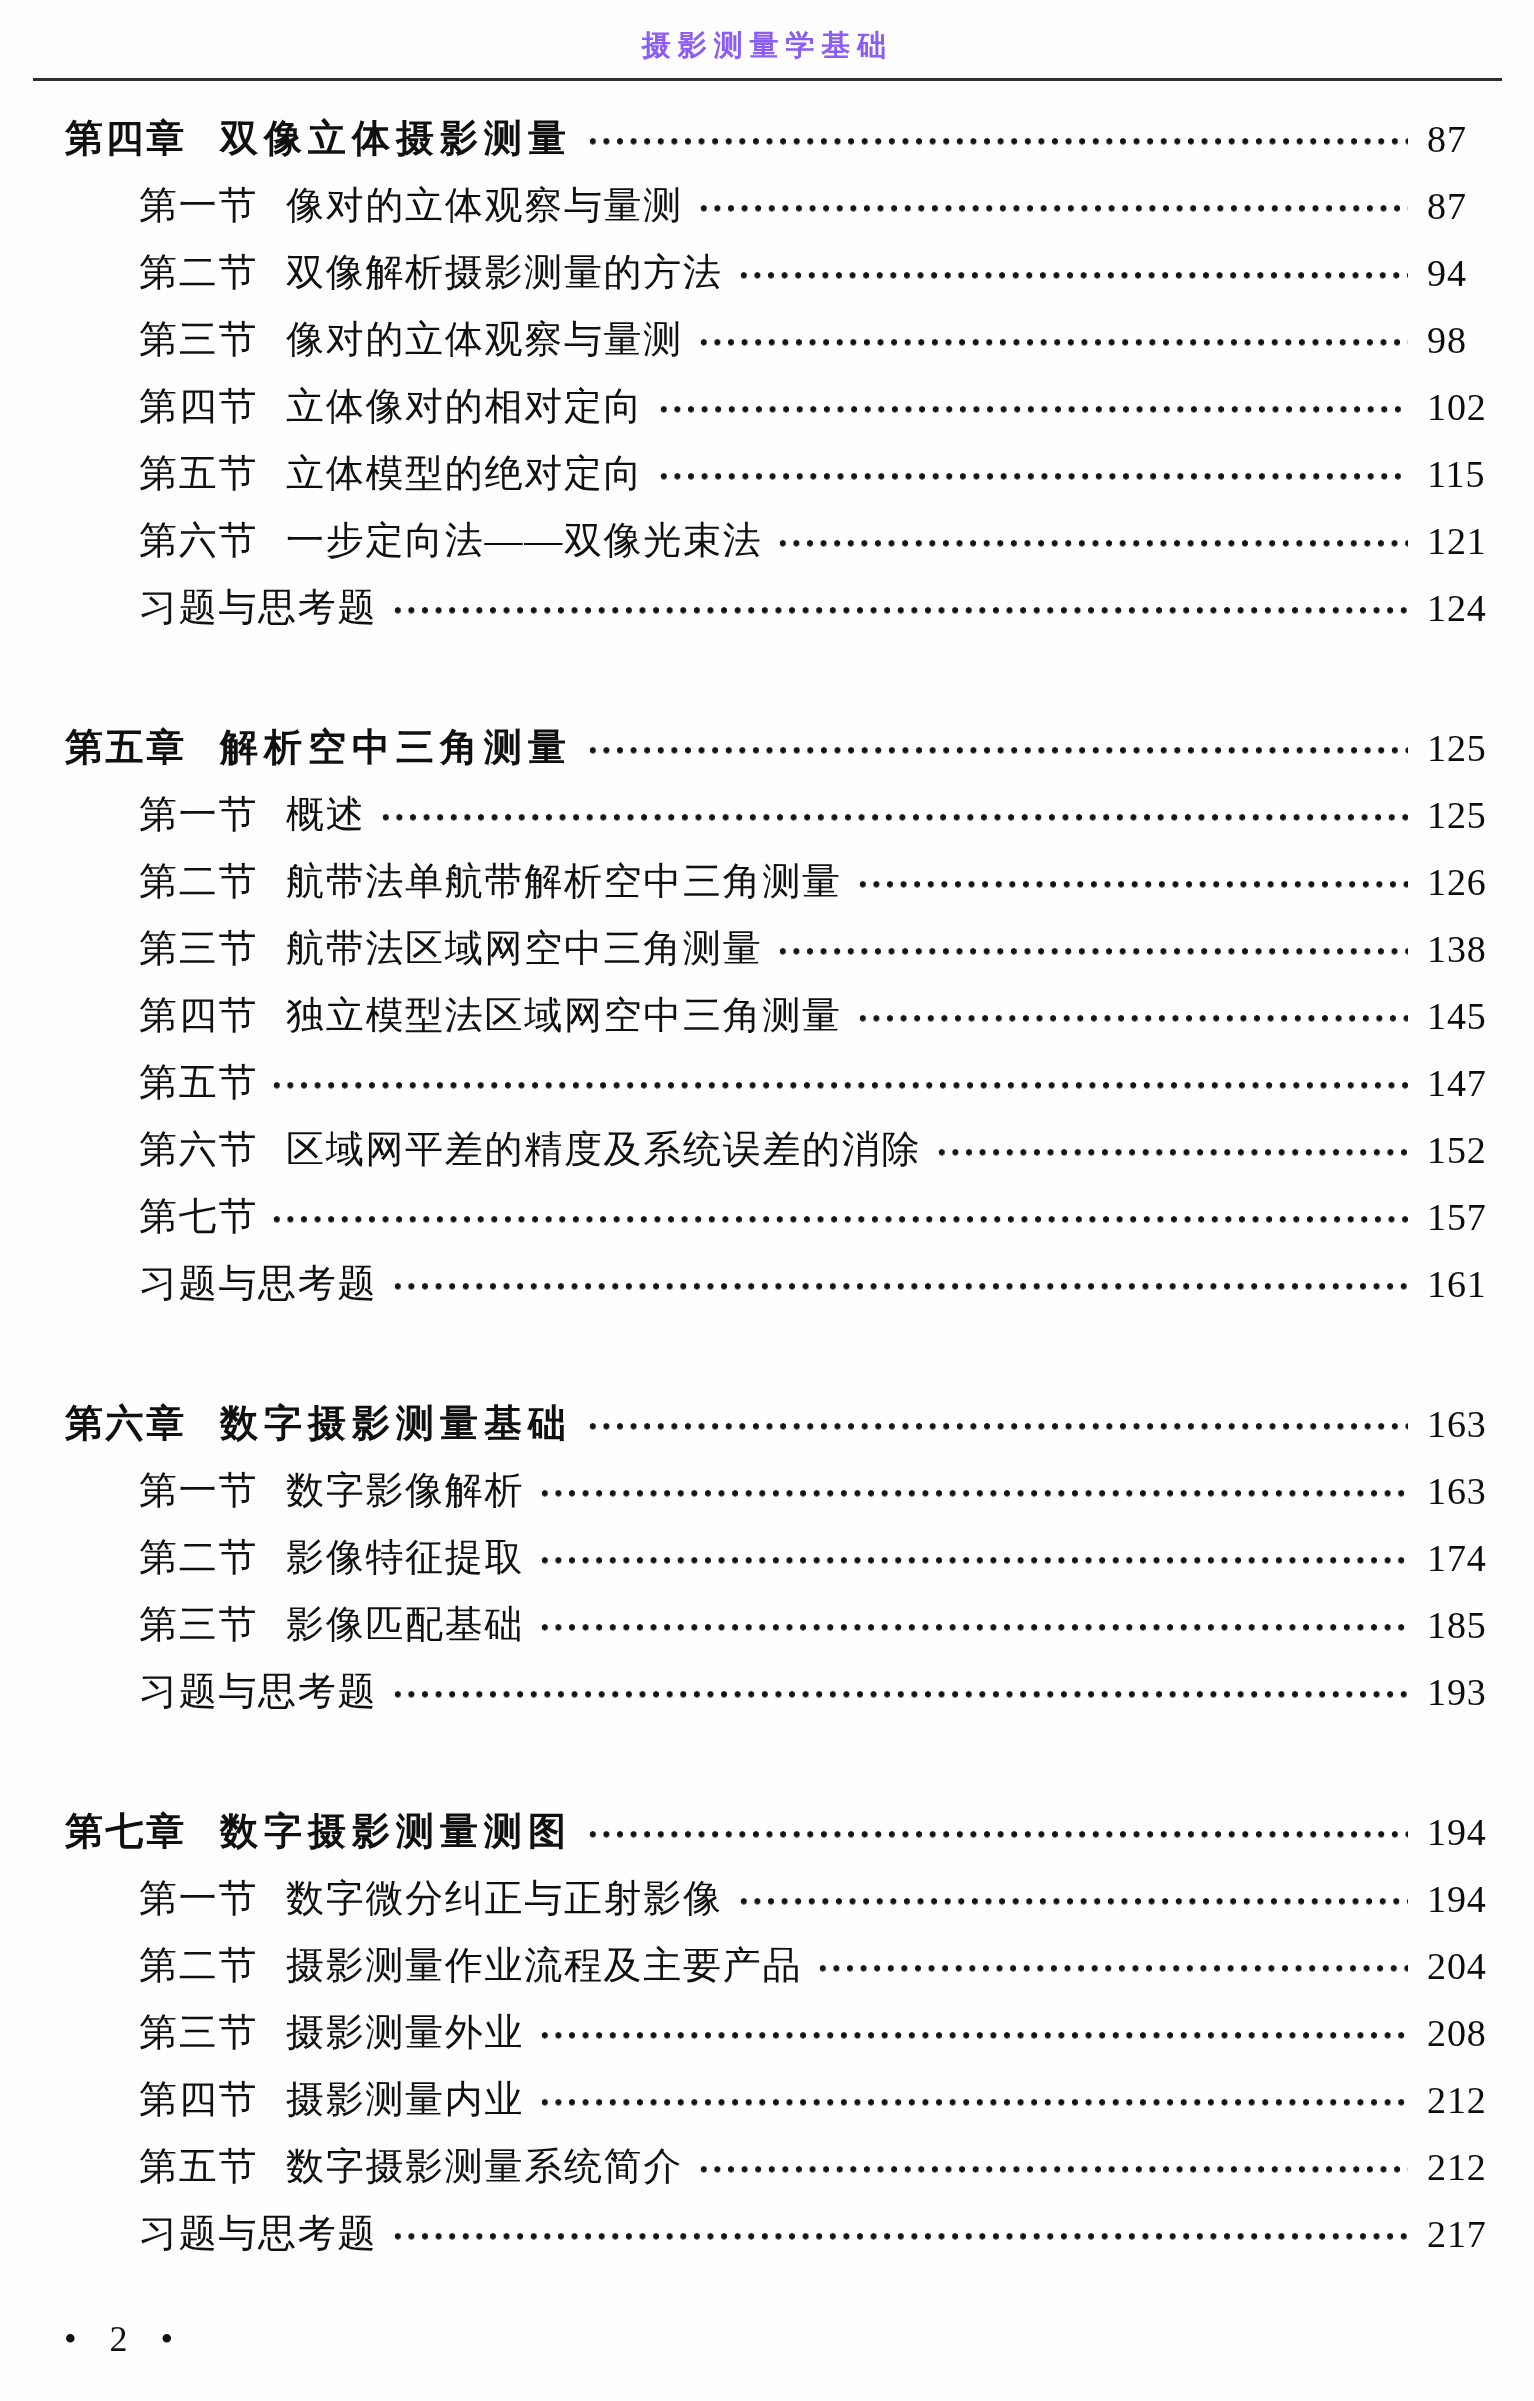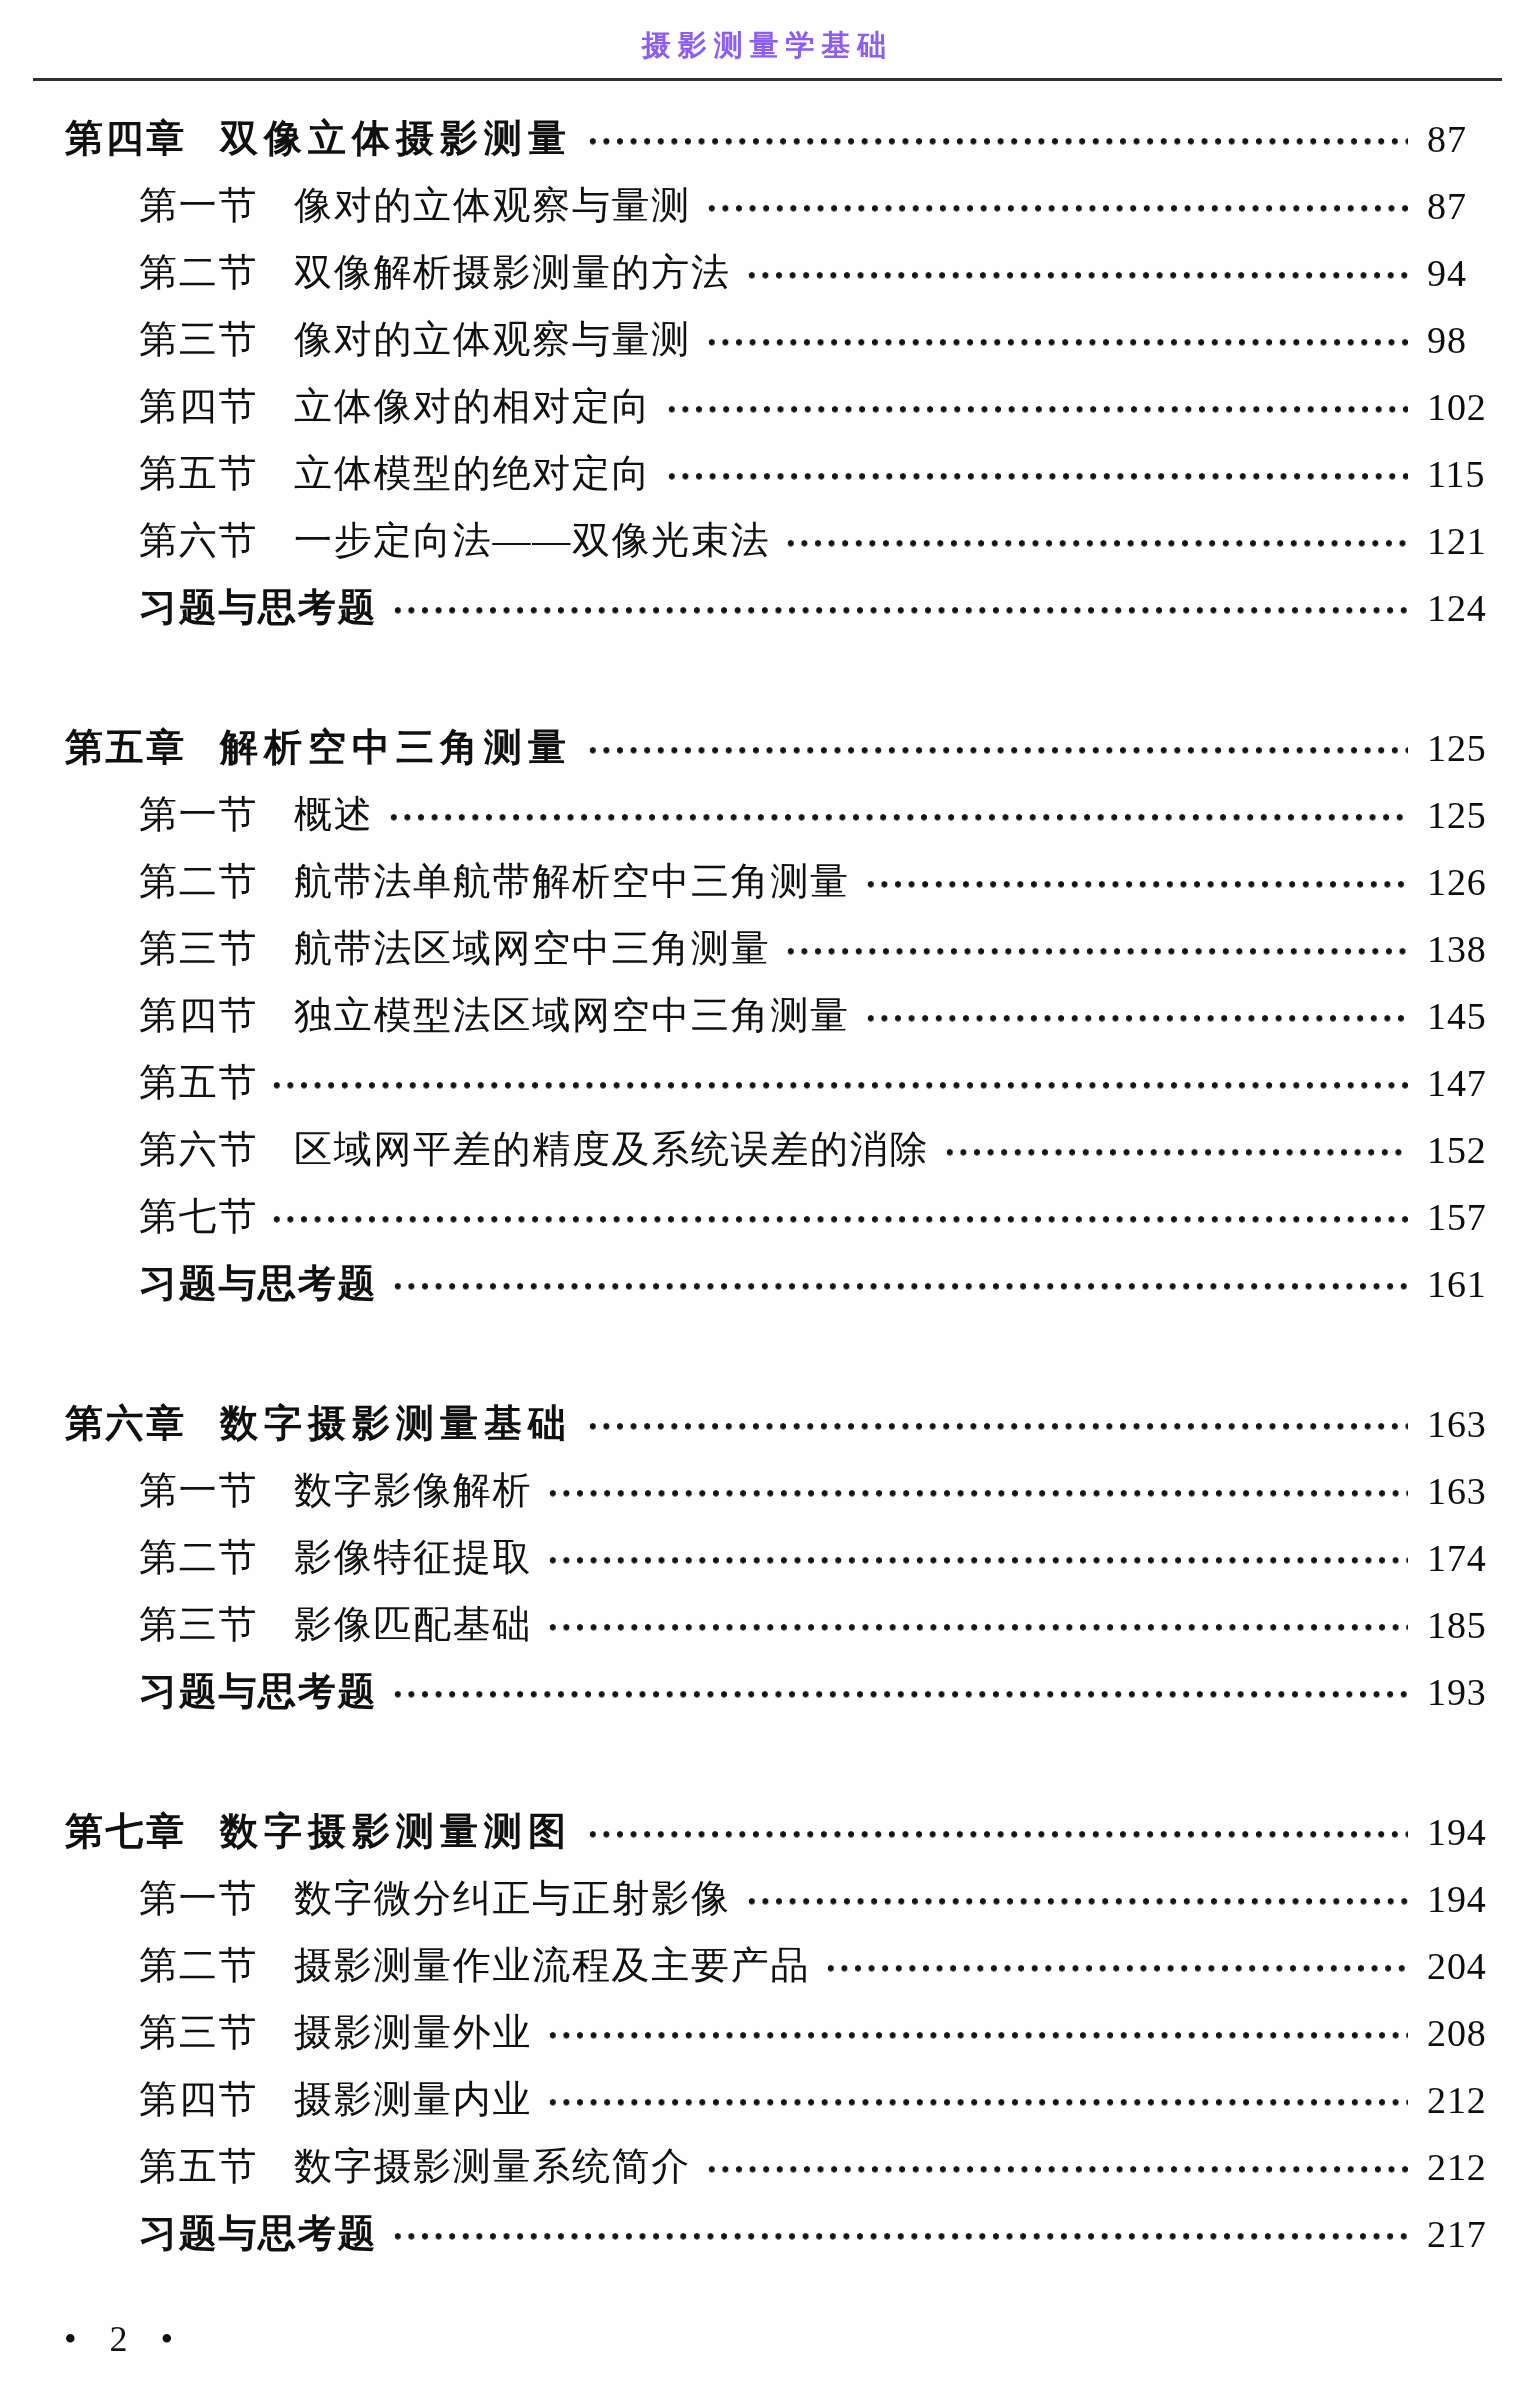--- a/index.html
+++ b/index.html
@@ -54,28 +54,28 @@
   }
   .row.chapter .label { flex: none; width: 129px; letter-spacing: 2.6px; }
   .row.chapter .title { flex: none; margin-left: 26px; letter-spacing: 6px; }
 
   .row.section {
     font-family: "Liberation Serif", serif;
     font-weight: 400;
     padding-left: 107px;
   }
   .row.section .label { flex: none; width: 117px; letter-spacing: 1.7px; }
-  .row.section .title { flex: none; margin-left: 38px; letter-spacing: 1.7px; }
+  .row.section .title { flex: none; margin-left: 30px; letter-spacing: 1.7px; }
 
   .row.exercise {
     font-family: "Liberation Serif", serif;
     font-weight: 400;
     padding-left: 107px;
   }
-  .row.exercise .title { flex: none; letter-spacing: 1.7px; font-weight: bold; }
+  .row.exercise .title { flex: none; letter-spacing: 1.7px; }
 
   .leader {
     flex: 1 1 auto;
     align-self: center;
     height: 8.6px;
     margin: 5.2px 19px 0 13.8px;
     background-image: radial-gradient(circle, #141414 2.8px, rgba(0,0,0,0) 3.4px);
     background-size: 13.6px 8.6px;
     background-position: left center;
     background-repeat: repeat-x;

